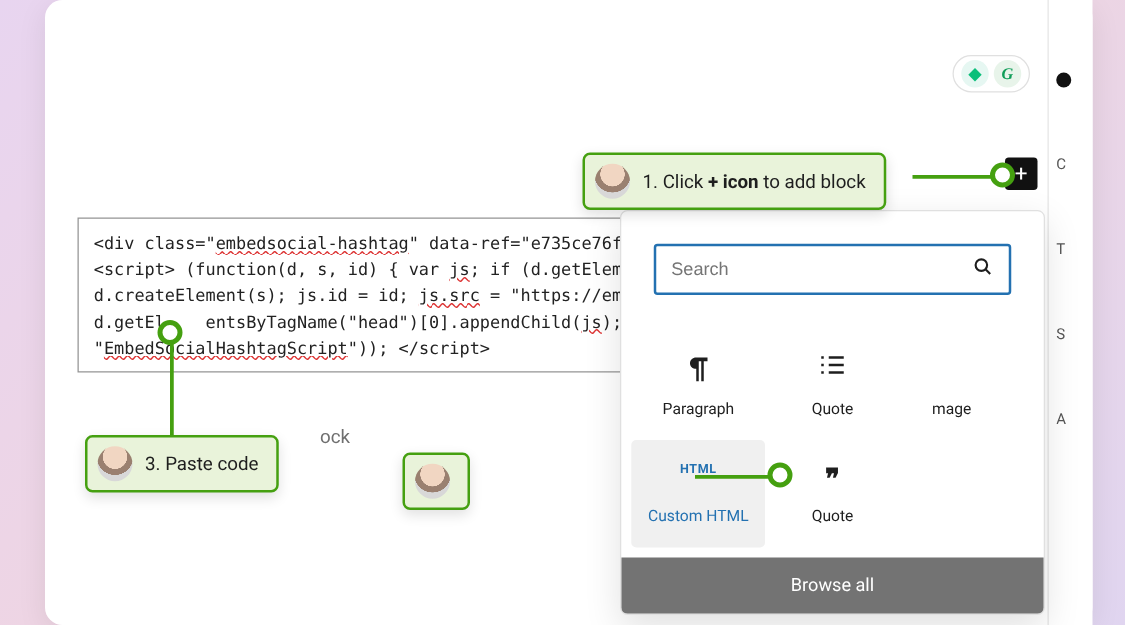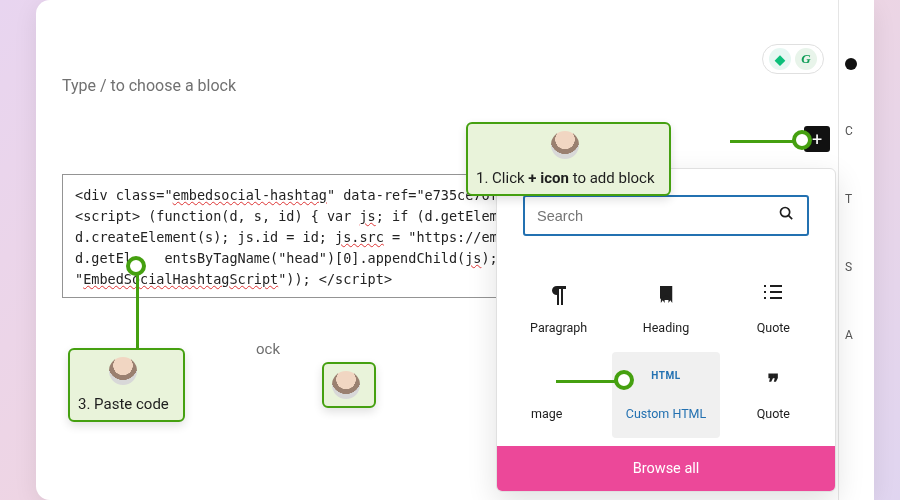--- a/index.html
+++ b/index.html
@@ -80,51 +80,49 @@
   .block-item {
     display: flex; flex-direction: column; align-items: center; justify-content: center;
     gap: 10px; height: 86px; font-size: 12.5px; color: #1e1e1e; border-radius: 4px;
     cursor: pointer;
   }
   .block-item.active { background: #f0f0f0; color: #2371b1; }
   .block-item.active .icon-label { color: #2371b1; }
   .block-icon { height: 26px; display: flex; align-items: flex-start; justify-content: center; }
   .icon-label { font-size: 10px; font-weight: 700; letter-spacing: 0.5px; }
   .browse-all {
-    background: #ec4899; color: #fff; text-align: center; padding: 14px 0; font-size: 14.5px;
+    background: #737373; color: #fff; text-align: center; padding: 14px 0; font-size: 14.5px;
   }
 
   
   .callout {
     position: absolute; background: #e9f3da; border: 2px solid #45a010; border-radius: 6px;
     display: flex; align-items: center; gap: 10px; padding: 7px 14px 7px 8px;
     box-shadow: 0 4px 10px rgba(0,0,0,0.12); font-size: 15px; color: #1e1e1e;
     z-index: 10;
-    flex-direction: column;
   }
   .callout .avatar {
     width: 28px; height: 28px; border-radius: 50%; background: radial-gradient(circle at 50% 30%, #f1d6c2 0 40%, #9a8070 41% 60%, #d8d8d8 61%);
     flex-shrink: 0;
   }
   .callout strong { font-weight: 700; }
   .connector {
     position: absolute; height: 3px; background: #45a010; z-index: 5;
   }
   .connector-v { position: absolute; width: 3px; background: #45a010; z-index: 5; }
   .dot-ring {
     position: absolute; width: 20px; height: 20px; border: 4px solid #45a010; border-radius: 50%;
     background: #fff; z-index: 11;
   }
 </style>
 </head>
 <body>
 
 <div class="card">
 
-  <div class="subtitle">Type / to choose a block</div>
 
   <div class="toolbar-badges">
     <div class="badge-circle badge-q">◆</div>
     <div class="badge-circle badge-g">G</div>
   </div>
 
   <div class="code-block"><span>&lt;div class="</span><span class="err">embedsocial-hashtag</span><span>" data-ref="e735ce76ff</span>
 <span>&lt;script&gt; (function(d, s, id) { var </span><span class="err">js</span><span>; if (d.getEleme</span>
 <span>d.createElement(s); js.id = id; </span><span class="err">js.src</span><span> = "https://emb</span>
 <span>d.getEl</span><span>    entsByTagName</span><span>("head")[0].appendChild(</span><span class="err">js</span><span>); }(</span>
@@ -158,33 +156,20 @@
       <div class="block-item">
         <div class="block-icon">
           <svg width="20" height="22" viewBox="0 0 20 22" fill="#1e1e1e">
               <path d="M8 2h9v3h-3v16h-2V5h-2v16H8V11c-3 0-5-2-5-4.5S5 2 8 2z"></path>
             </svg>
         </div>
         <span>Paragraph</span>
       </div>
       <div class="block-item">
         <div class="block-icon">
-          <svg width="18" height="20" viewBox="0 0 18 20" fill="#1e1e1e">
-              <path d="M3 2h4v18l-2-3-2 3V2z M11 2h4v18l-2-3-2 3V2z" transform="scale(0.95)"></path>
-              <rect x="4" y="2" width="10" height="14" fill="#1e1e1e"></rect>
-              <path d="M4 2h10v12l-5-3-5 3z" fill="#1e1e1e"></path>
-            </svg>
-          <svg width="16" height="20" viewBox="0 0 16 20" fill="#1e1e1e" style="margin-left:-18px">
-              <path d="M2 2h12v13l-6-4-6 4z"></path>
-            </svg>
-        </div>
-        <span>Heading</span>
-      </div>
-      <div class="block-item">
-        <div class="block-icon">
           <svg width="22" height="16" viewBox="0 0 22 16" stroke="#1e1e1e" stroke-width="2">
               <line x1="2" y1="2" x2="4" y2="2"></line>
               <line x1="8" y1="2" x2="20" y2="2"></line>
               <line x1="2" y1="8" x2="4" y2="8"></line>
               <line x1="8" y1="8" x2="20" y2="8"></line>
               <line x1="2" y1="14" x2="4" y2="14"></line>
               <line x1="8" y1="14" x2="20" y2="14"></line>
             </svg>
         </div>
         <span>Quote</span>

